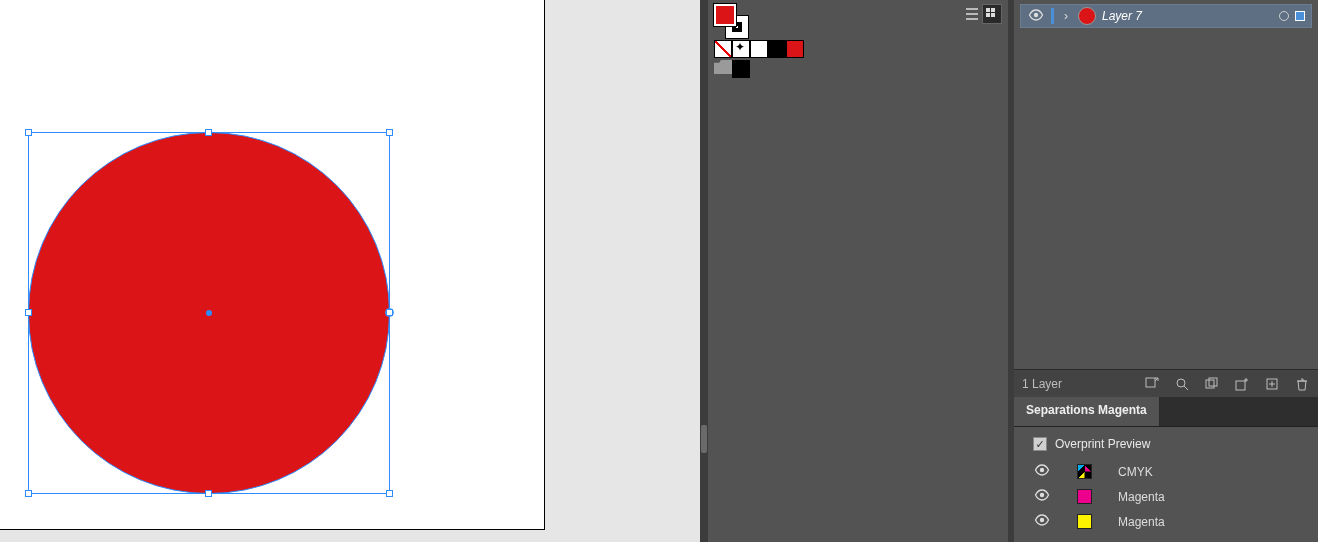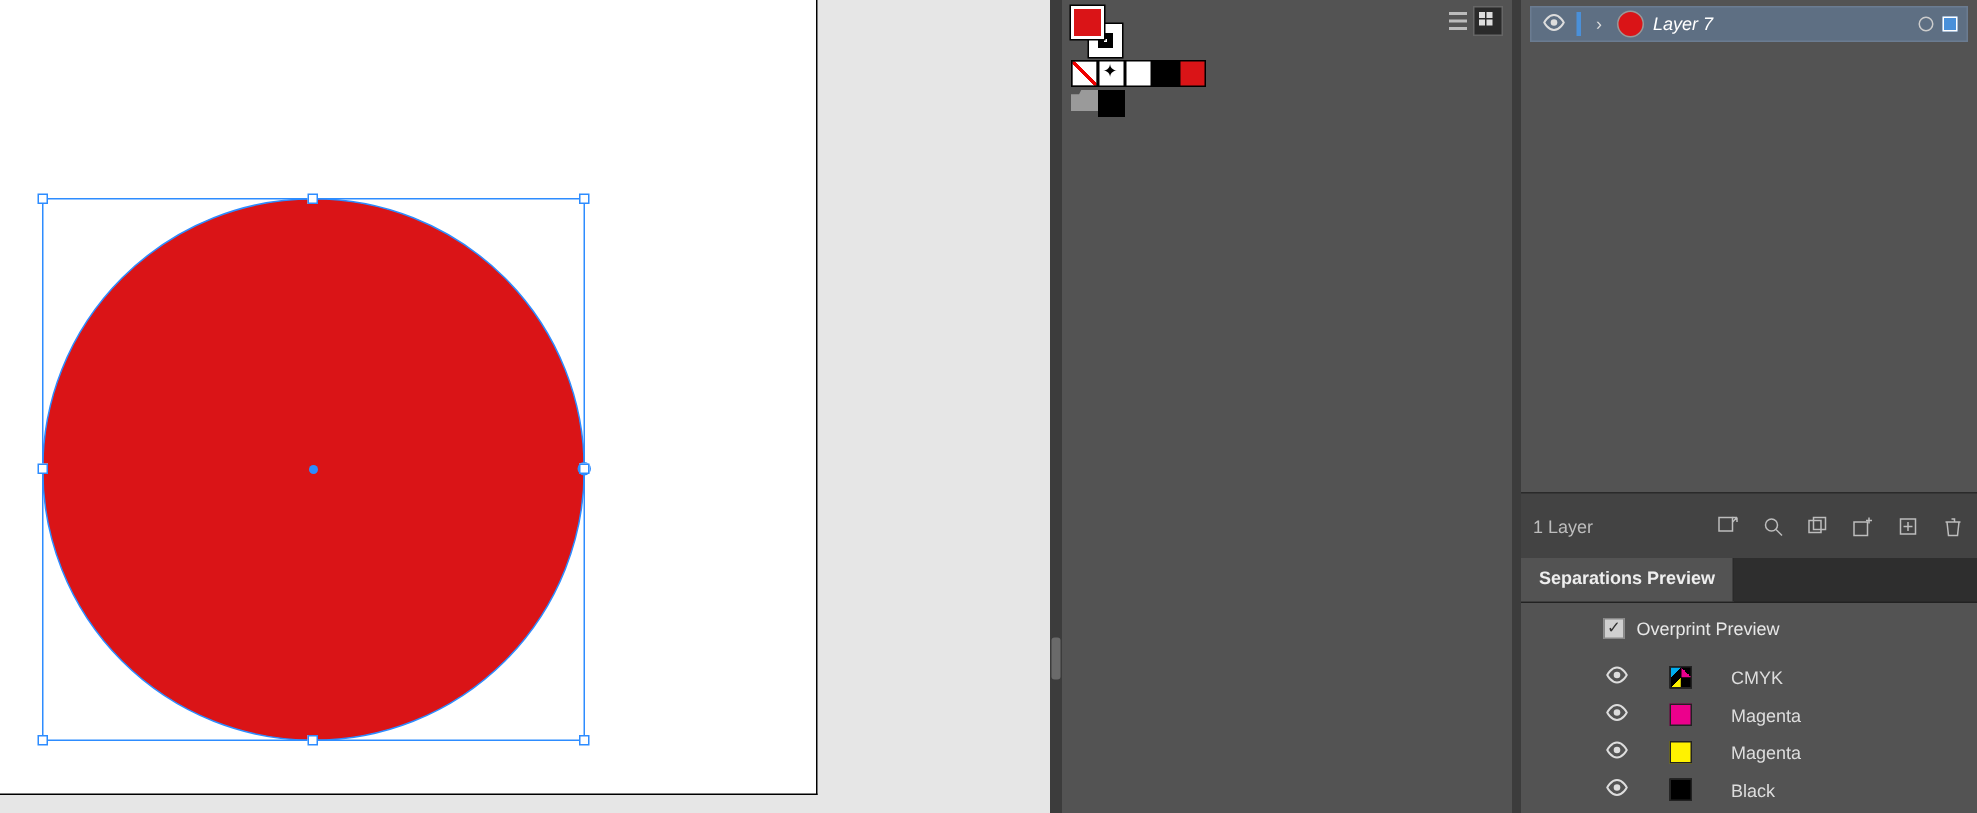--- a/index.html
+++ b/index.html
@@ -161,21 +161,21 @@
   .disclose{color:#ddd;width:12px;text-align:center;}
   .layer-thumb{width:18px;height:18px;border:1px solid #999;background:#da1417;border-radius:50%;flex:0 0 18px;}
   .layer-name{font-style:italic;color:#fff;flex:1;}
   .layer-target{width:10px;height:10px;border:1px solid #ccc;border-radius:50%;}
   .layer-sq{width:10px;height:10px;background:#4a90d9;border:1px solid #fff;}
   .layer-space{flex:1;background:var(--panel);min-height:130px;}
   .layer-foot{
     display:flex;align-items:center;
     background:var(--panel-dark);
     border-top:1px solid #2a2a2a;
-    height:44px;
+    height:28px;
     padding:0 8px;
     gap:14px;
     color:#bdbdbd;
   }
   .layer-foot .label{flex:1;}
   .foot-icon{width:16px;height:16px;display:flex;align-items:center;justify-content:center;color:#bdbdbd;cursor:pointer;}
 
   
   .sep-tabbar{
     display:flex;
@@ -183,29 +183,29 @@
     border-bottom:1px solid #222;
     height:30px;
   }
   .tab{
     padding:6px 12px;
     background:var(--panel);
     font-weight:600;
     color:#eee;
     border-right:1px solid #2a2a2a;
   }
-  .sep-body{padding:8px 19px;background:var(--panel);margin-left:36px;}
+  .sep-body{padding:8px 19px;background:var(--panel);}
   .check-row{display:flex;align-items:center;gap:8px;padding:2px 0 8px 0;}
   .chk{
     width:14px;height:14px;background:#d0d0d0;border:1px solid #888;
     display:flex;align-items:center;justify-content:center;
     color:#333;font-size:11px;line-height:1;flex:0 0 14px;
   }
   .chk::after{content:"✓";}
-  .ink-row{display:flex;align-items:flex-end;gap:26px;height:25px;}
+  .ink-row{display:flex;align-items:center;gap:26px;height:25px;}
   .ink-row .eye{width:18px;text-align:center;color:#ddd;cursor:pointer;}
   .ink-sw{width:15px;height:15px;border:1px solid #222;flex:0 0 15px;}
   .ink-sw.cmyk{
      background:
        linear-gradient(135deg,#00aeef 0 50%,transparent 50%),
        linear-gradient(45deg,#ec008c 0 50%,transparent 50%),
        linear-gradient(-45deg,#fff200 0 50%,transparent 50%),
        #000;
      background-size:50% 50%,50% 50%,50% 50%,100% 100%;
      background-position:0 0,100% 0,0 100%,0 0;
@@ -332,21 +332,21 @@
           </svg>
       </span>
       <span class="foot-icon">
         <svg width="14" height="14" viewBox="0 0 14 14">
             <path d="M3 4h8l-1 9H4zM2 4h10M6 2h2v2" fill="none" stroke="#bdbdbd"></path>
           </svg>
       </span>
     </div>
 
     <div class="sep-tabbar">
-      <div class="tab">Separations Preview</div>
+      <div class="tab">Separations Magenta</div>
     </div>
     <div class="sep-body">
       <div class="check-row">
         <span class="chk"></span>
         <span>Overprint Preview</span>
       </div>
       <div id="inks">
           <div class="ink-row">
             <span class="eye"><svg width="16" height="12" viewBox="0 0 16 12">
                 <path d="M8 1C4 1 1.5 6 1.5 6S4 11 8 11s6.5-5 6.5-5S12 1 8 1z" fill="none" stroke="#ddd" stroke-width="1.3"></path>
@@ -364,25 +364,17 @@
             <span class="ink-name">Magenta</span>
           </div>
           <div class="ink-row">
             <span class="eye"><svg width="16" height="12" viewBox="0 0 16 12">
                 <path d="M8 1C4 1 1.5 6 1.5 6S4 11 8 11s6.5-5 6.5-5S12 1 8 1z" fill="none" stroke="#ddd" stroke-width="1.3"></path>
                 <circle cx="8" cy="6" r="2.2" fill="#ddd"></circle>
               </svg></span>
             <span class="ink-sw" style="background: rgb(255, 242, 0);"></span>
             <span class="ink-name">Magenta</span>
           </div>
-          <div class="ink-row">
-            <span class="eye"><svg width="16" height="12" viewBox="0 0 16 12">
-                <path d="M8 1C4 1 1.5 6 1.5 6S4 11 8 11s6.5-5 6.5-5S12 1 8 1z" fill="none" stroke="#ddd" stroke-width="1.3"></path>
-                <circle cx="8" cy="6" r="2.2" fill="#ddd"></circle>
-              </svg></span>
-            <span class="ink-sw" style="background: rgb(0, 0, 0);"></span>
-            <span class="ink-name">Black</span>
-          </div>
         </div>
     </div>
 
   </div>
 </div>
 
 </body></html>

